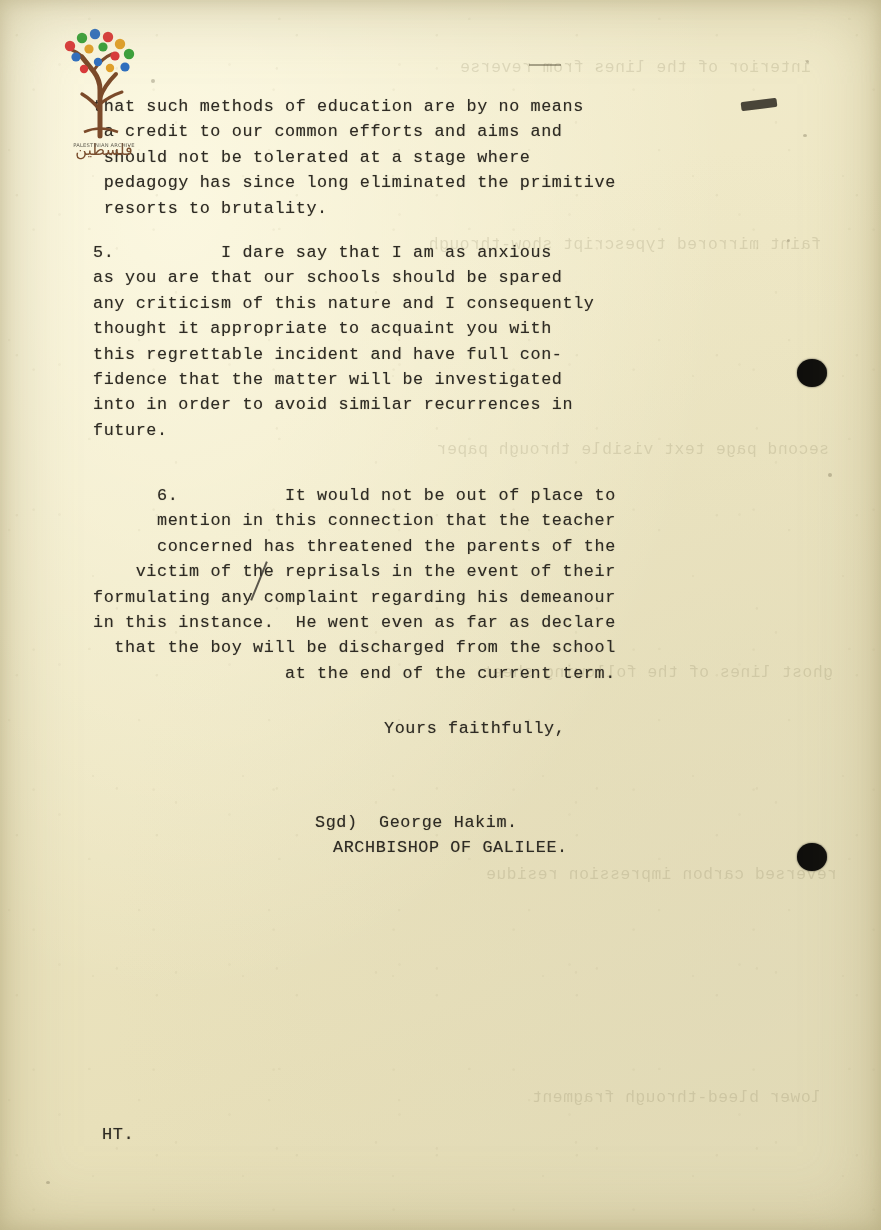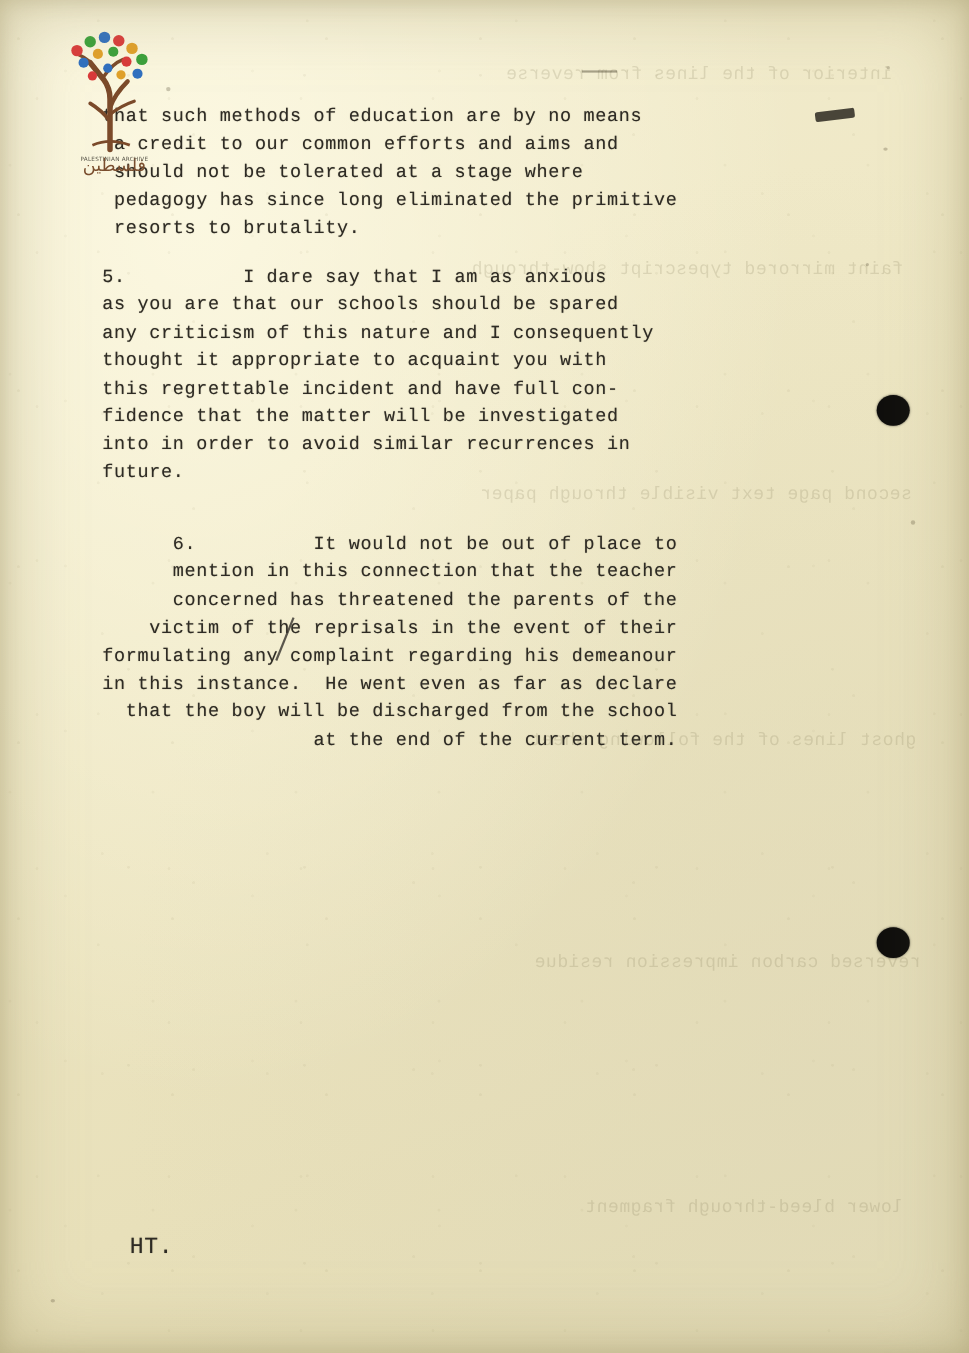--- a/index.html
+++ b/index.html
@@ -57,22 +57,22 @@
     color: #2e2b24;
     white-space: pre;
     text-shadow: 0 0 1px rgba(60,55,40,.45);
   }
   #body-block { left: 93px; top: 94px; }
   #para5 { left: 93px; top: 240px; }
   #para6 { left: 93px; top: 483px; text-align: right; }
   #closing { left: 384px; top: 716px; }
   #signature { left: 315px; top: 810px; }
   #initials {
-    left: 118px; top: 1122px;
-    font-size: 21px;
+    left: 102px; top: 1122px;
+    font-size: 17px;
     font-family: Liberation Mono, monospace;
   }
 
   
   #bleed {
     position: absolute;
     left: 0; top: 0;
     width: 881px; height: 1230px;
     pointer-events: none;
     opacity: .17;
@@ -198,20 +198,23 @@
 into in order to avoid similar recurrences in
 future.</div>
   <div class="typed" id="para6">6.          It would not be out of place to
 mention in this connection that the teacher
 concerned has threatened the parents of the
 victim of the reprisals in the event of their
 formulating any complaint regarding his demeanour
 in this instance.  He went even as far as declare
 that the boy will be discharged from the school
 at the end of the current term.</div>
+  <div class="typed" id="closing">Yours faithfully,</div>
+  <div class="typed" id="signature"><span>Sgd)  George Hakim.</span>
+<span style="display:inline-block;width:18px"></span><span>ARCHBISHOP OF GALILEE.</span></div>
   <div class="typed" id="initials">HT.</div>
 
   <div id="stamp">
     <svg width="112" height="118" viewBox="0 0 112 118">
       <path d="M52 112 L52 66 Q52 56 46 48 L34 33" stroke="#7b4a2a" stroke-width="5" fill="none" stroke-linecap="round"></path>
       <path d="M52 74 Q56 62 68 50" stroke="#7b4a2a" stroke-width="4" fill="none" stroke-linecap="round"></path>
       <path d="M52 86 Q44 76 34 70" stroke="#7b4a2a" stroke-width="3.4" fill="none" stroke-linecap="round"></path>
       <path d="M52 80 Q62 72 74 68" stroke="#7b4a2a" stroke-width="3" fill="none" stroke-linecap="round"></path>
       <path d="M40 40 Q34 30 24 26" stroke="#7b4a2a" stroke-width="3" fill="none" stroke-linecap="round"></path>
       <path d="M46 46 Q54 34 64 30" stroke="#7b4a2a" stroke-width="3" fill="none" stroke-linecap="round"></path>

